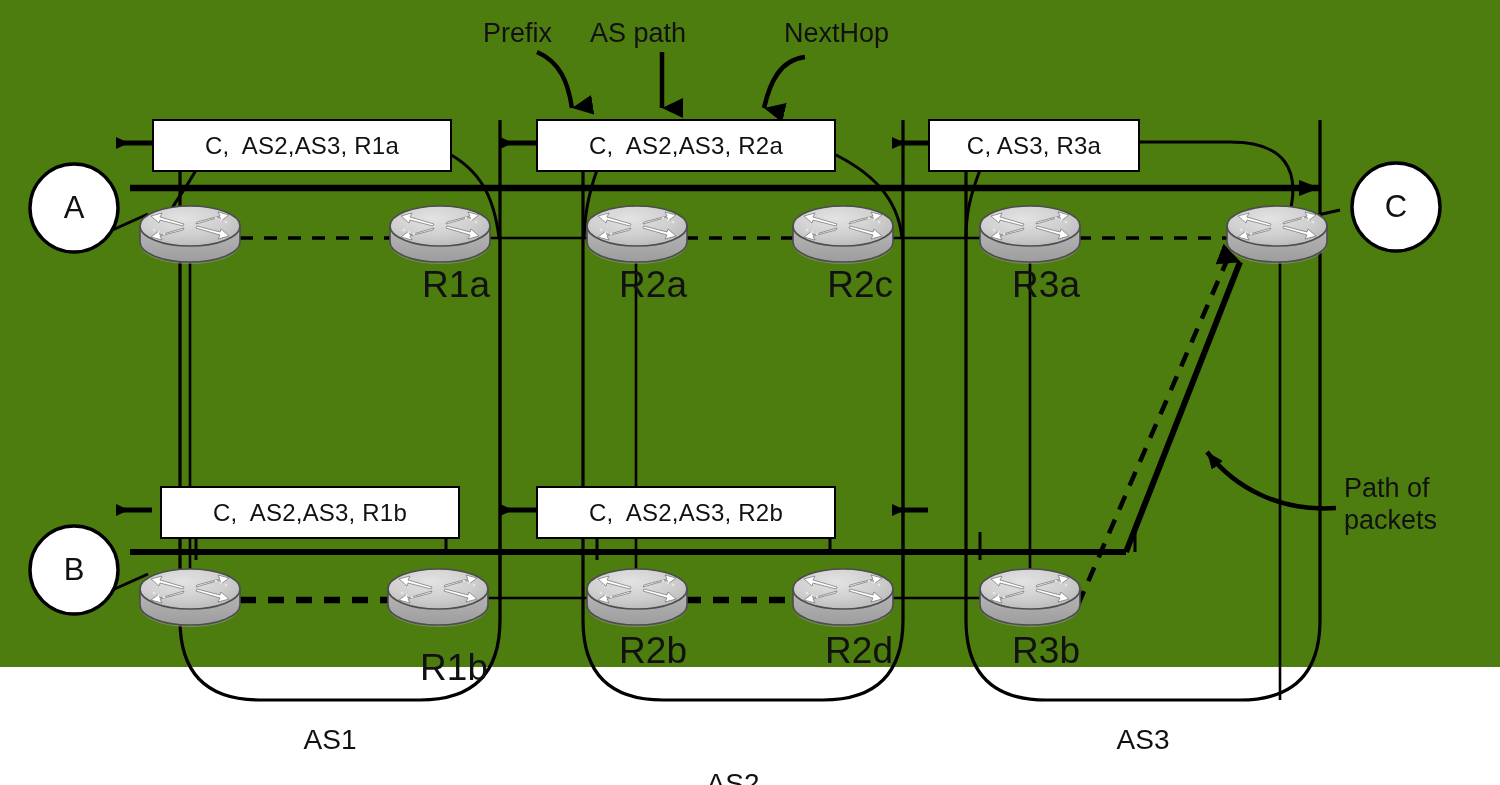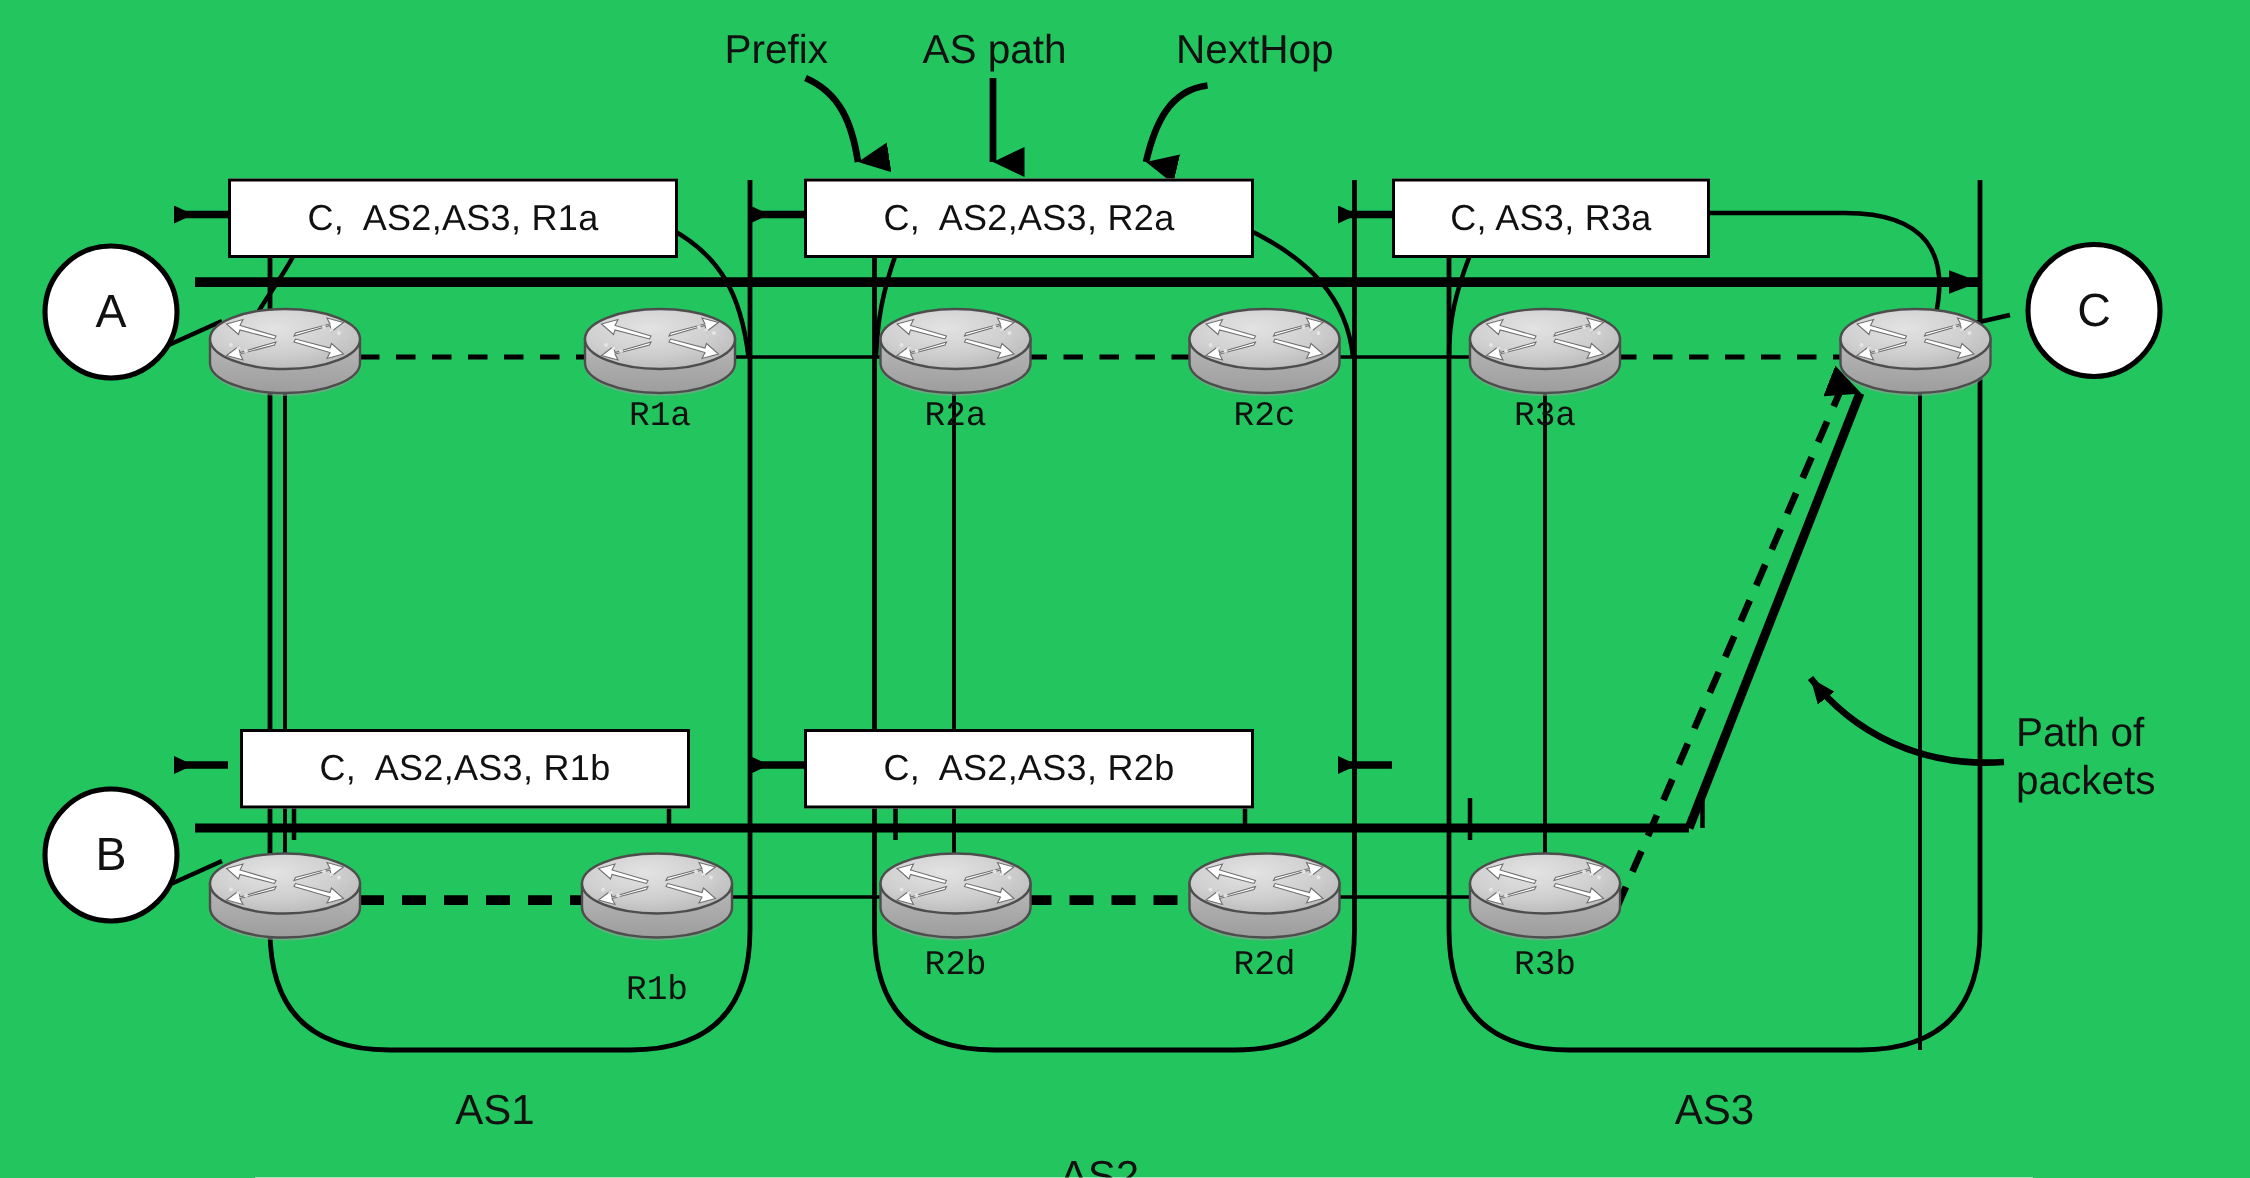--- a/index.html
+++ b/index.html
@@ -1,23 +1,23 @@
 <!DOCTYPE html>
 <html><head>
 <meta charset="utf-8">
 <style>
   html,body{margin:0;padding:0;background:#ffffff;}
   body{width:1500px;height:785px;overflow:hidden;
        font-family:"Liberation Sans","DejaVu Sans",sans-serif;}
-  #stage{position:relative;width:1500px;height:785px;background:#22c55e;}
+  #stage{position:relative;width:1500px;height:667px;background:#4d7c0f;}
   svg#diagram{position:absolute;left:0;top:0;width:1500px;height:785px;}
   .route-box{position:absolute;border:2px solid #000;background:#fff;
              display:flex;align-items:center;justify-content:center;
              font-size:24px;color:#111;white-space:pre;letter-spacing:.2px;}
-  .node-label{position:absolute;font-size:23px;color:#111;text-align:center;white-space:nowrap;font-family:Liberation Mono, monospace;}
+  .node-label{position:absolute;font-size:37px;color:#111;text-align:right;white-space:nowrap;}
   .field-label{position:absolute;font-size:27px;color:#111;white-space:nowrap;}
   .as-label{position:absolute;font-size:28px;color:#111;text-align:center;white-space:nowrap;}
   .endpoint-label{position:absolute;font-size:31px;color:#111;
                   display:flex;align-items:center;justify-content:center;
                   width:100%;height:100%;}
   .annot{position:absolute;font-size:27px;color:#111;line-height:1.18;text-align:left;white-space:nowrap;}
 </style>
 </head>
 <body>
 
@@ -215,21 +215,21 @@
       </g>
     <g>
         <use href="#routerSym" x="843" y="595"></use>
       </g>
     <g>
         <use href="#routerSym" x="1030" y="595"></use>
       </g>
   </svg>
 
   <div class="field-label" style="left:483px;top:18px;">Prefix</div>
-  <div class="field-label" style="left:615px;top:18px;text-align:right;">AS path</div>
+  <div class="field-label" style="left:590px;top:18px;text-align:right;">AS path</div>
   <div class="field-label" style="left:784px;top:18px;">NextHop</div>
 
   <div style="position:absolute;left:30px;top:164px;width:88px;height:88px;">
     <span class="endpoint-label">A</span>
   </div>
   <div style="position:absolute;left:30px;top:526px;width:88px;height:88px;">
     <span class="endpoint-label">B</span>
   </div>
   <div style="position:absolute;left:1352px;top:163px;width:88px;height:88px;">
     <span class="endpoint-label">C</span>

